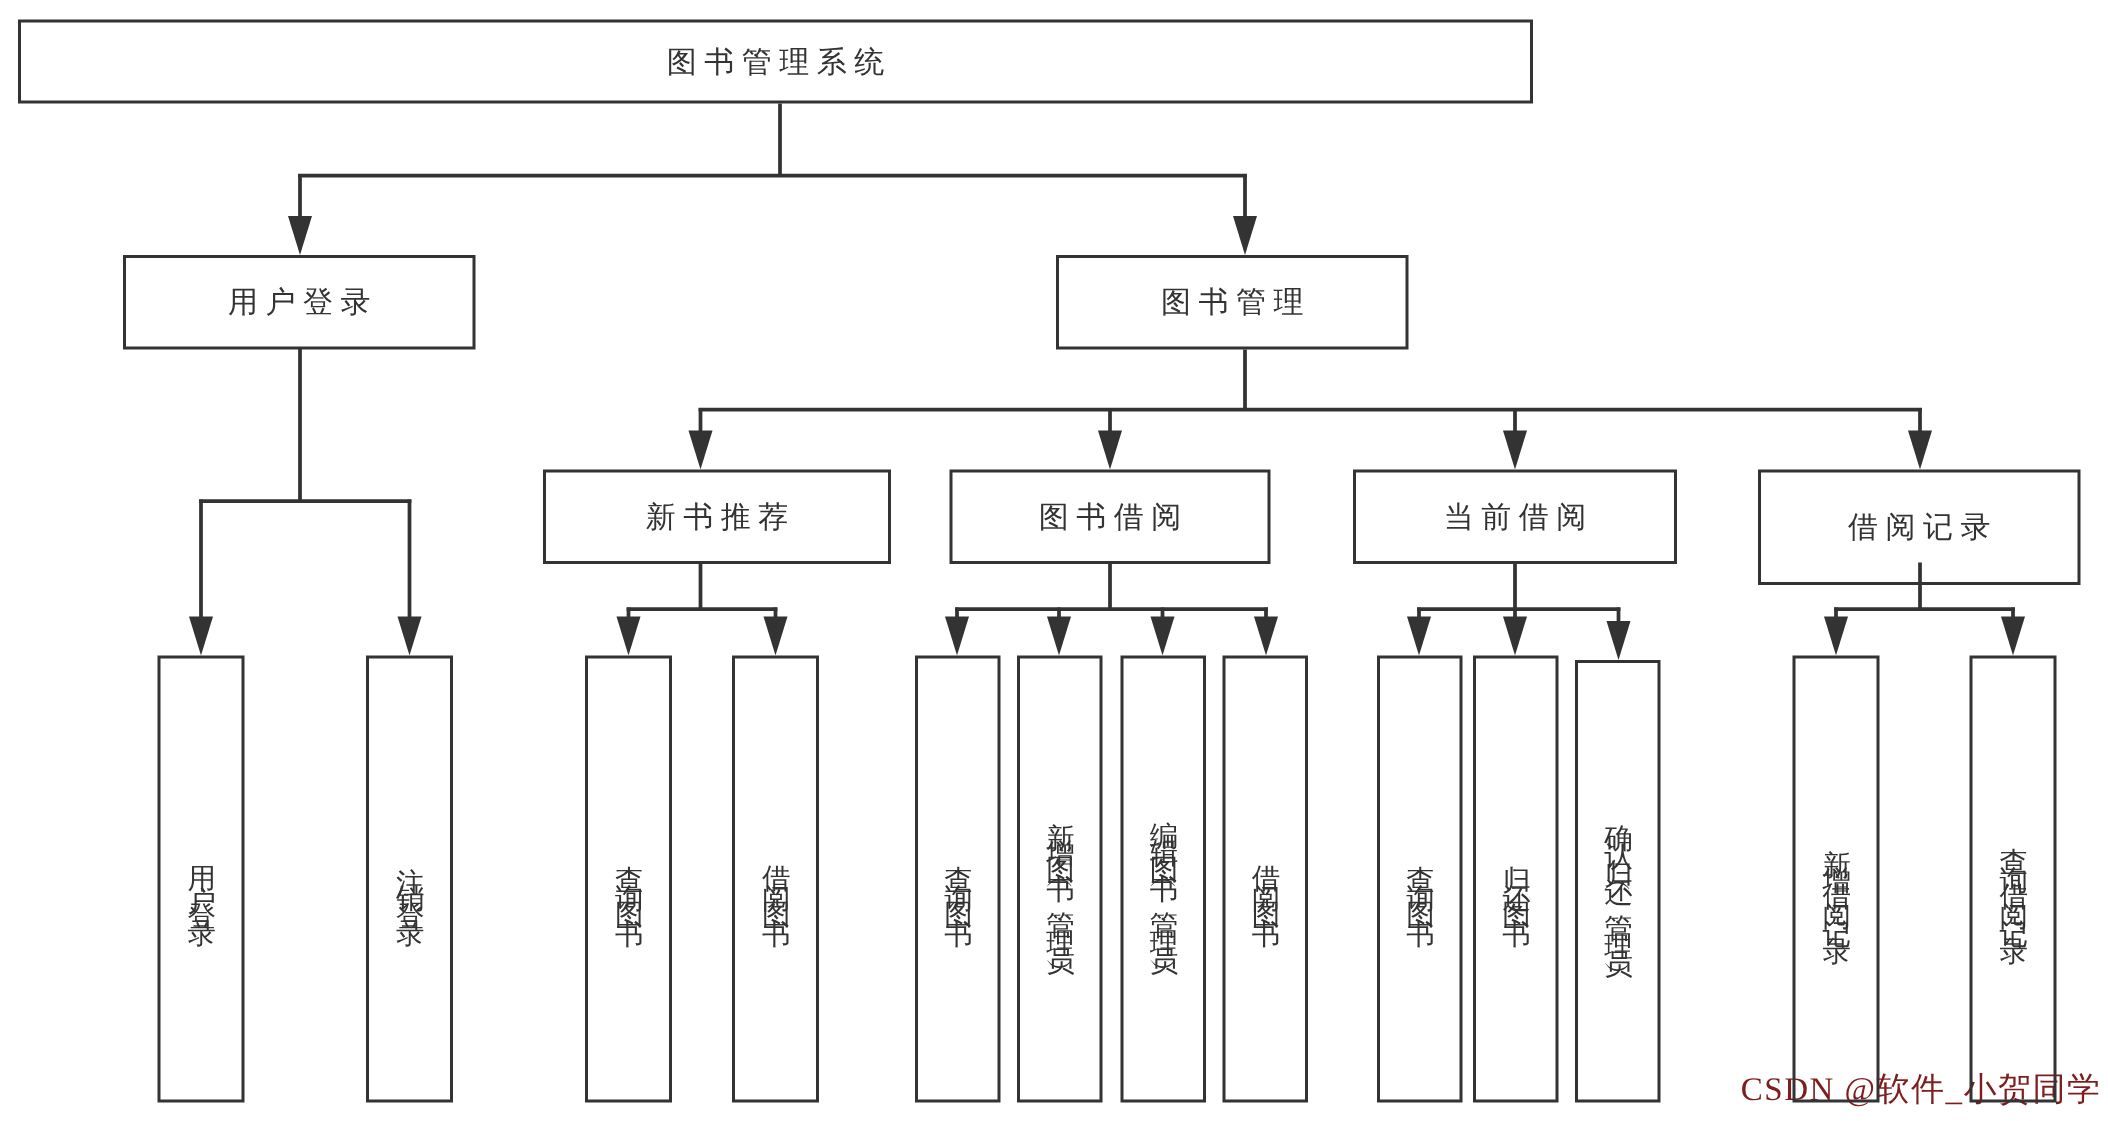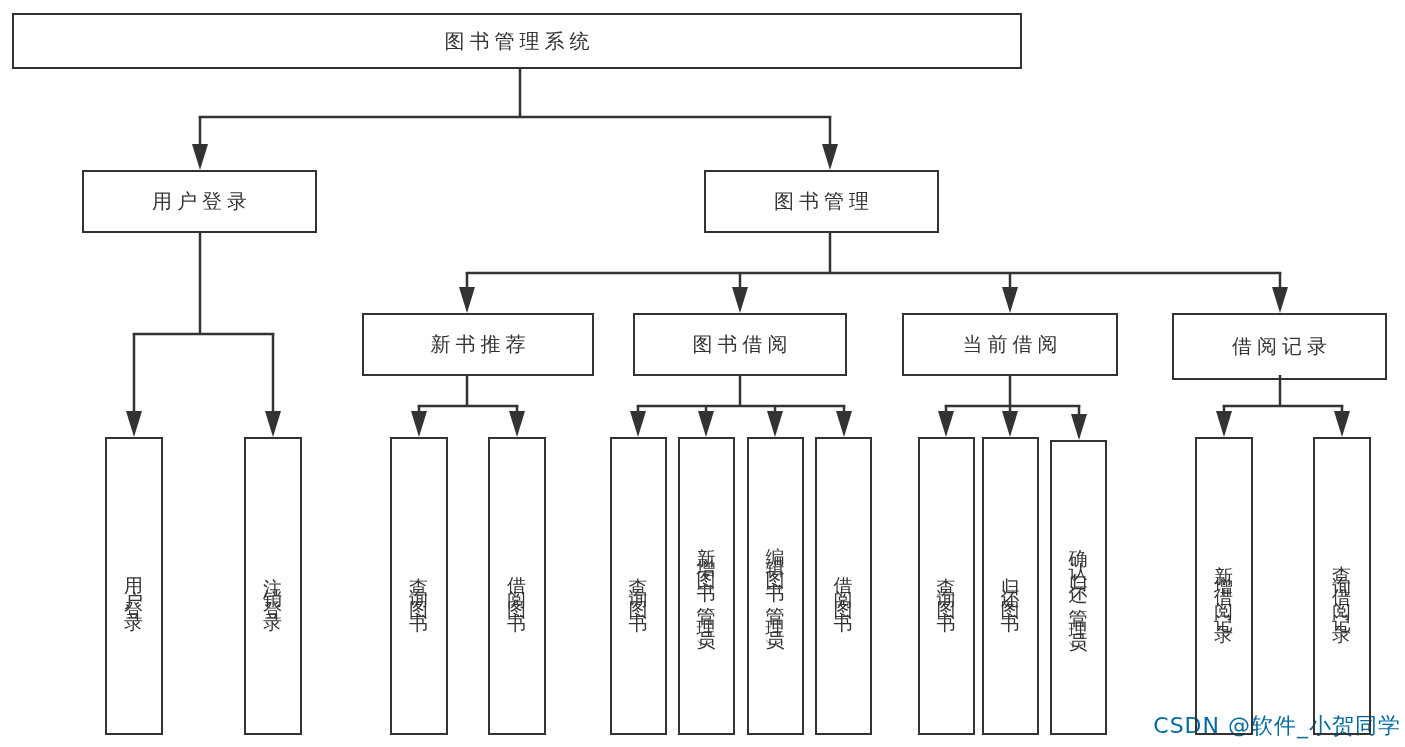--- a/index.html
+++ b/index.html
@@ -39,23 +39,24 @@
     font-size: 19px;
     letter-spacing: 12px;
     line-height: 1;
   }
   .watermark {
     position: absolute;
     top: 711px;
     right: 4px;
     z-index: 0;
     font-size: 22px;
-    color: #0369a1;
+    color: #7f1d1d;
     letter-spacing: 1px;
     white-space: nowrap;
+    font-family: Liberation Serif, serif;
   }
 </style>
 </head>
 <body>
 
 <div class="canvas">
 
   <svg class="connectors" width="1405" height="747" viewBox="0 0 1405 747">
     <g stroke="#333333" stroke-width="2.5" fill="none">
 
@@ -123,21 +124,21 @@
   </svg>
 
   <div class="box h" style="left:12px; top:13px; width:1010px; height:56px">图书管理系统</div>
 
   <div class="box h" style="left:82px; top:170px; width:235px; height:63px">用户登录</div>
   <div class="box h" style="left:704px; top:170px; width:235px; height:63px">图书管理</div>
 
   <div class="box h" style="left:362px; top:313px; width:232px; height:63px">新书推荐</div>
   <div class="box h" style="left:902px; top:313px; width:216px; height:63px">当前借阅</div>
   <div class="box h" style="left:633px; top:313px; width:214px; height:63px">图书借阅</div>
-  <div class="box h" style="left:1172px; top:313px; width:215px; height:67px">借阅记录</div>
+  <div class="box h" style="left:1172px; top:313px; width:215px; height:77px">借阅记录</div>
 
   <div class="box v" style="left:105px; top:437px; width:58px; height:298px">用户登录</div>
   <div class="box v" style="left:244px; top:437px; width:58px; height:298px">注销登录</div>
 
   <div class="box v" style="left:390px; top:437px; width:58px; height:298px">查询图书</div>
   <div class="box v" style="left:488px; top:437px; width:58px; height:298px">借阅图书</div>
 
   <div class="box v" style="left:610px; top:437px; width:57px; height:298px">查询图书</div>
   <div class="box v" style="left:678px; top:437px; width:57px; height:298px">新增图书（管理员）</div>
   <div class="box v" style="left:747px; top:437px; width:57px; height:298px">编辑图书（管理员）</div>

